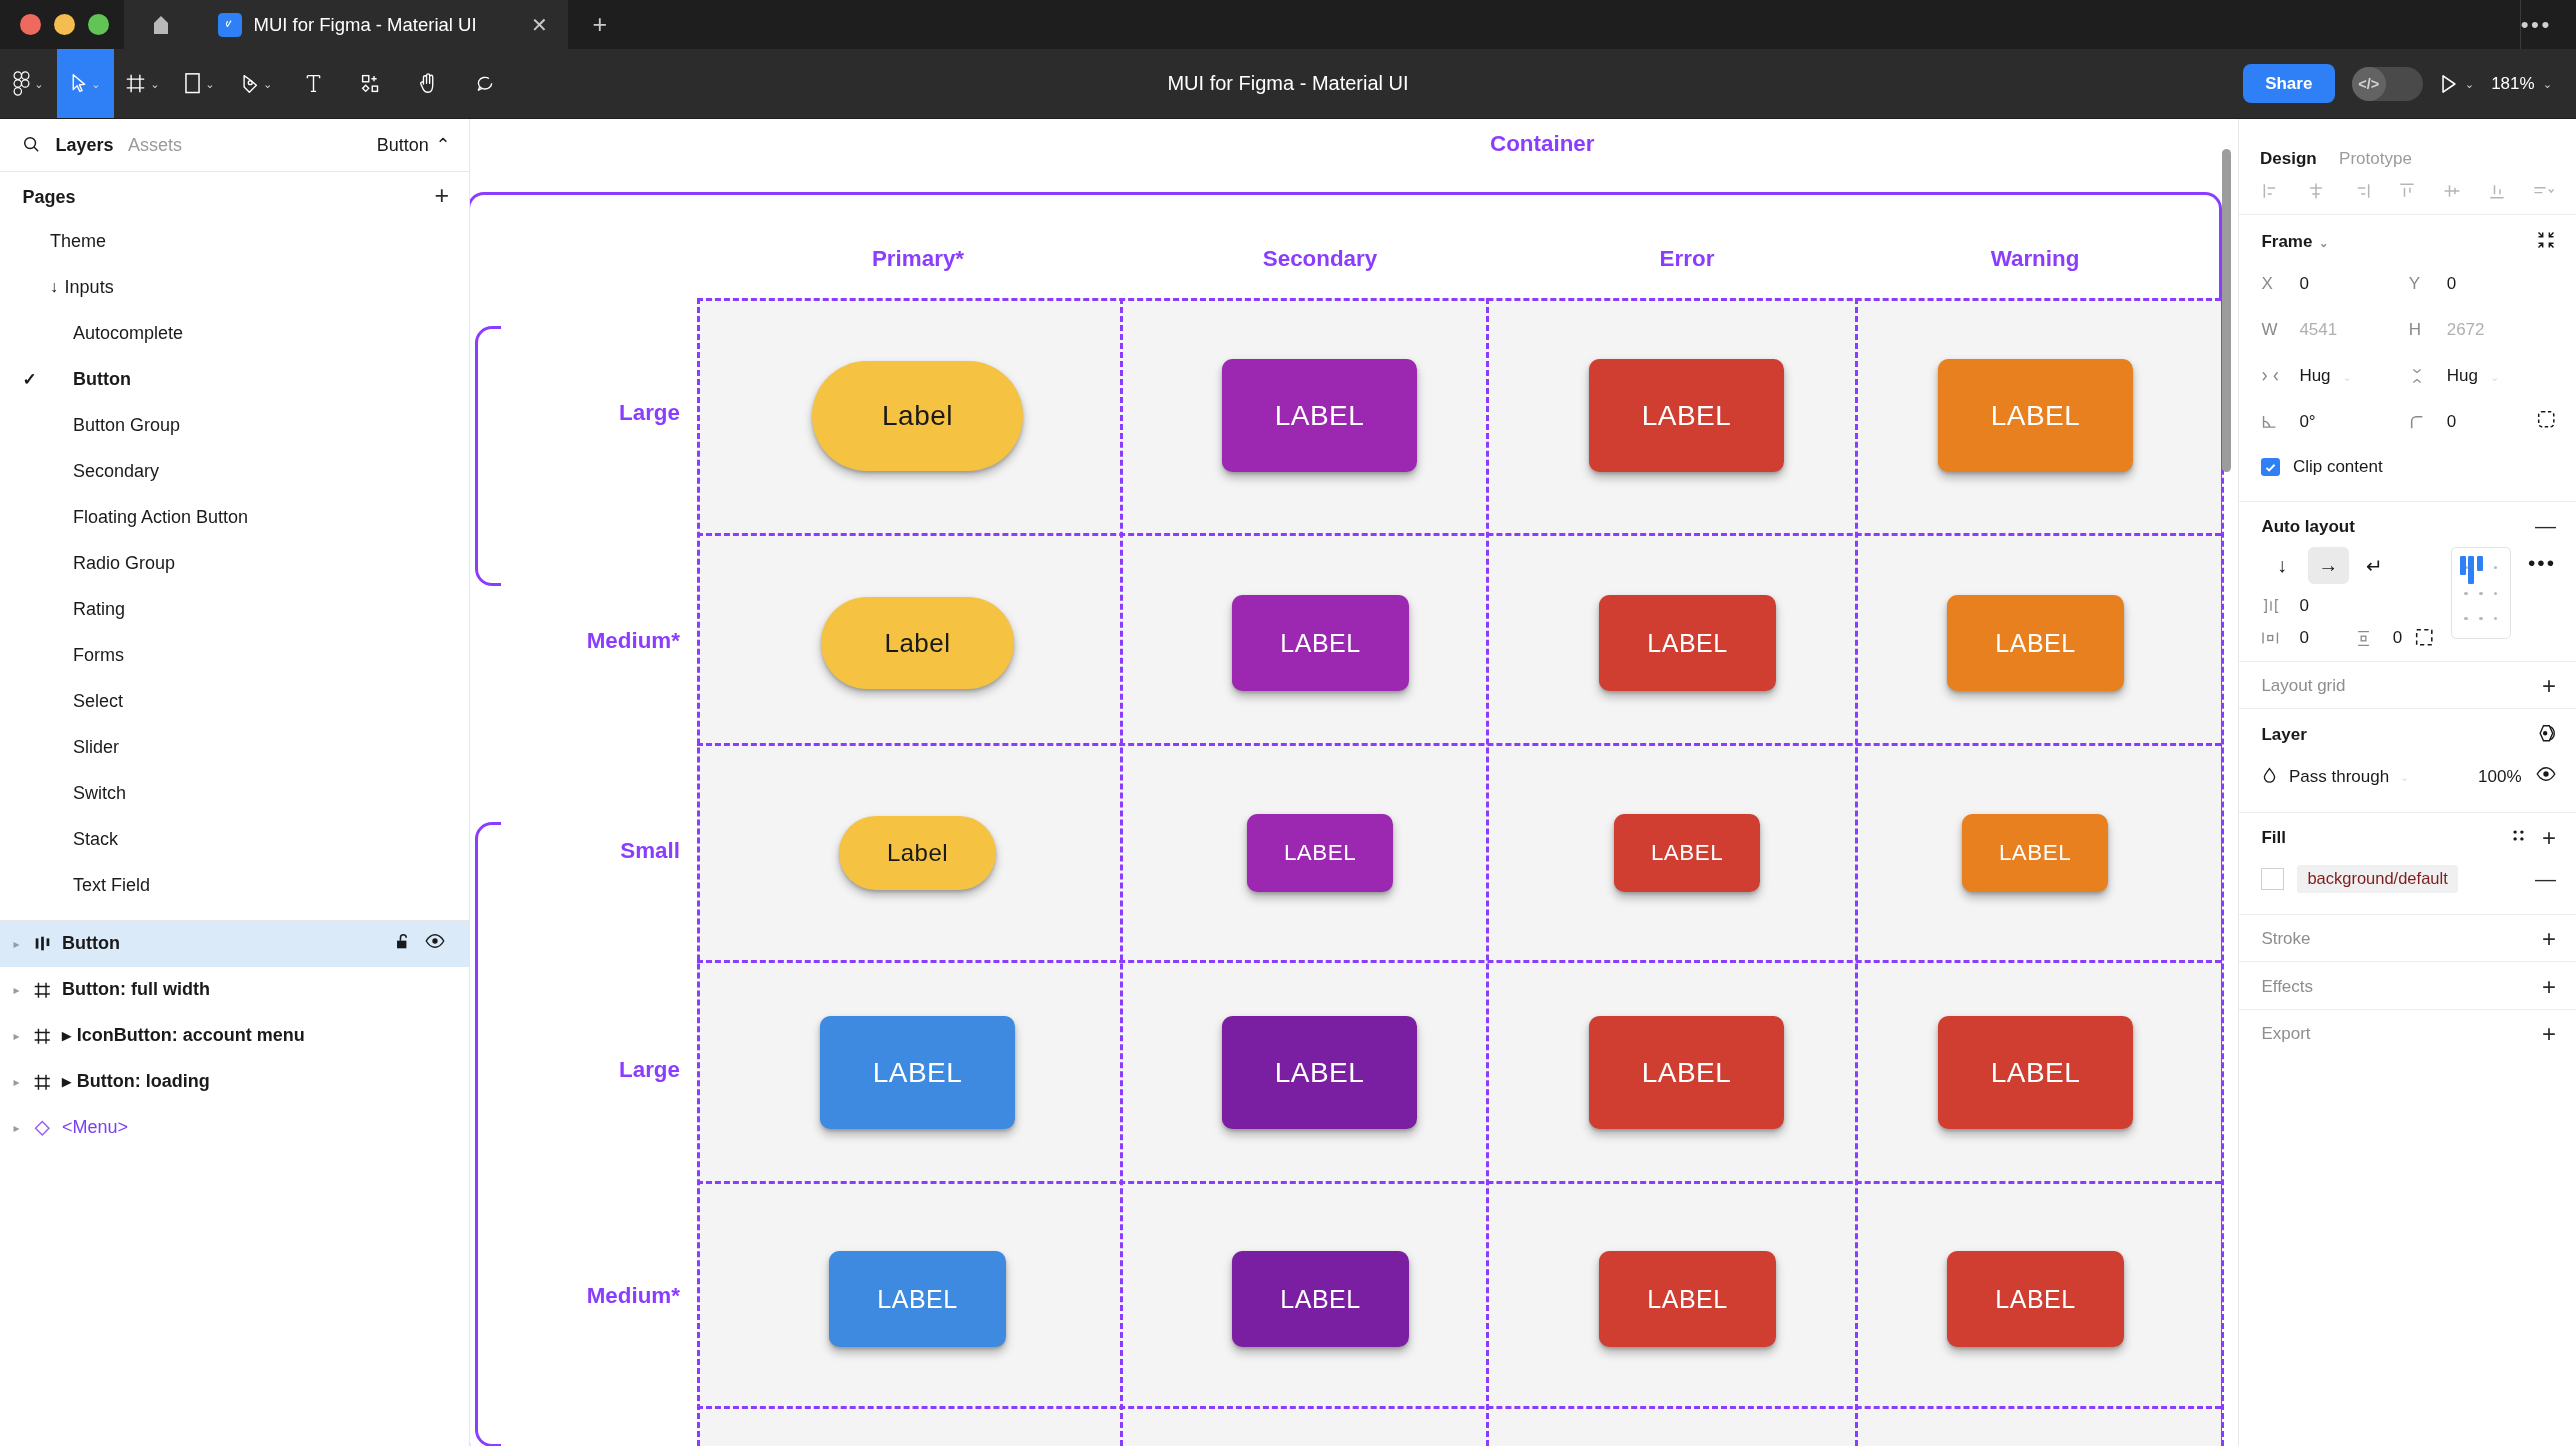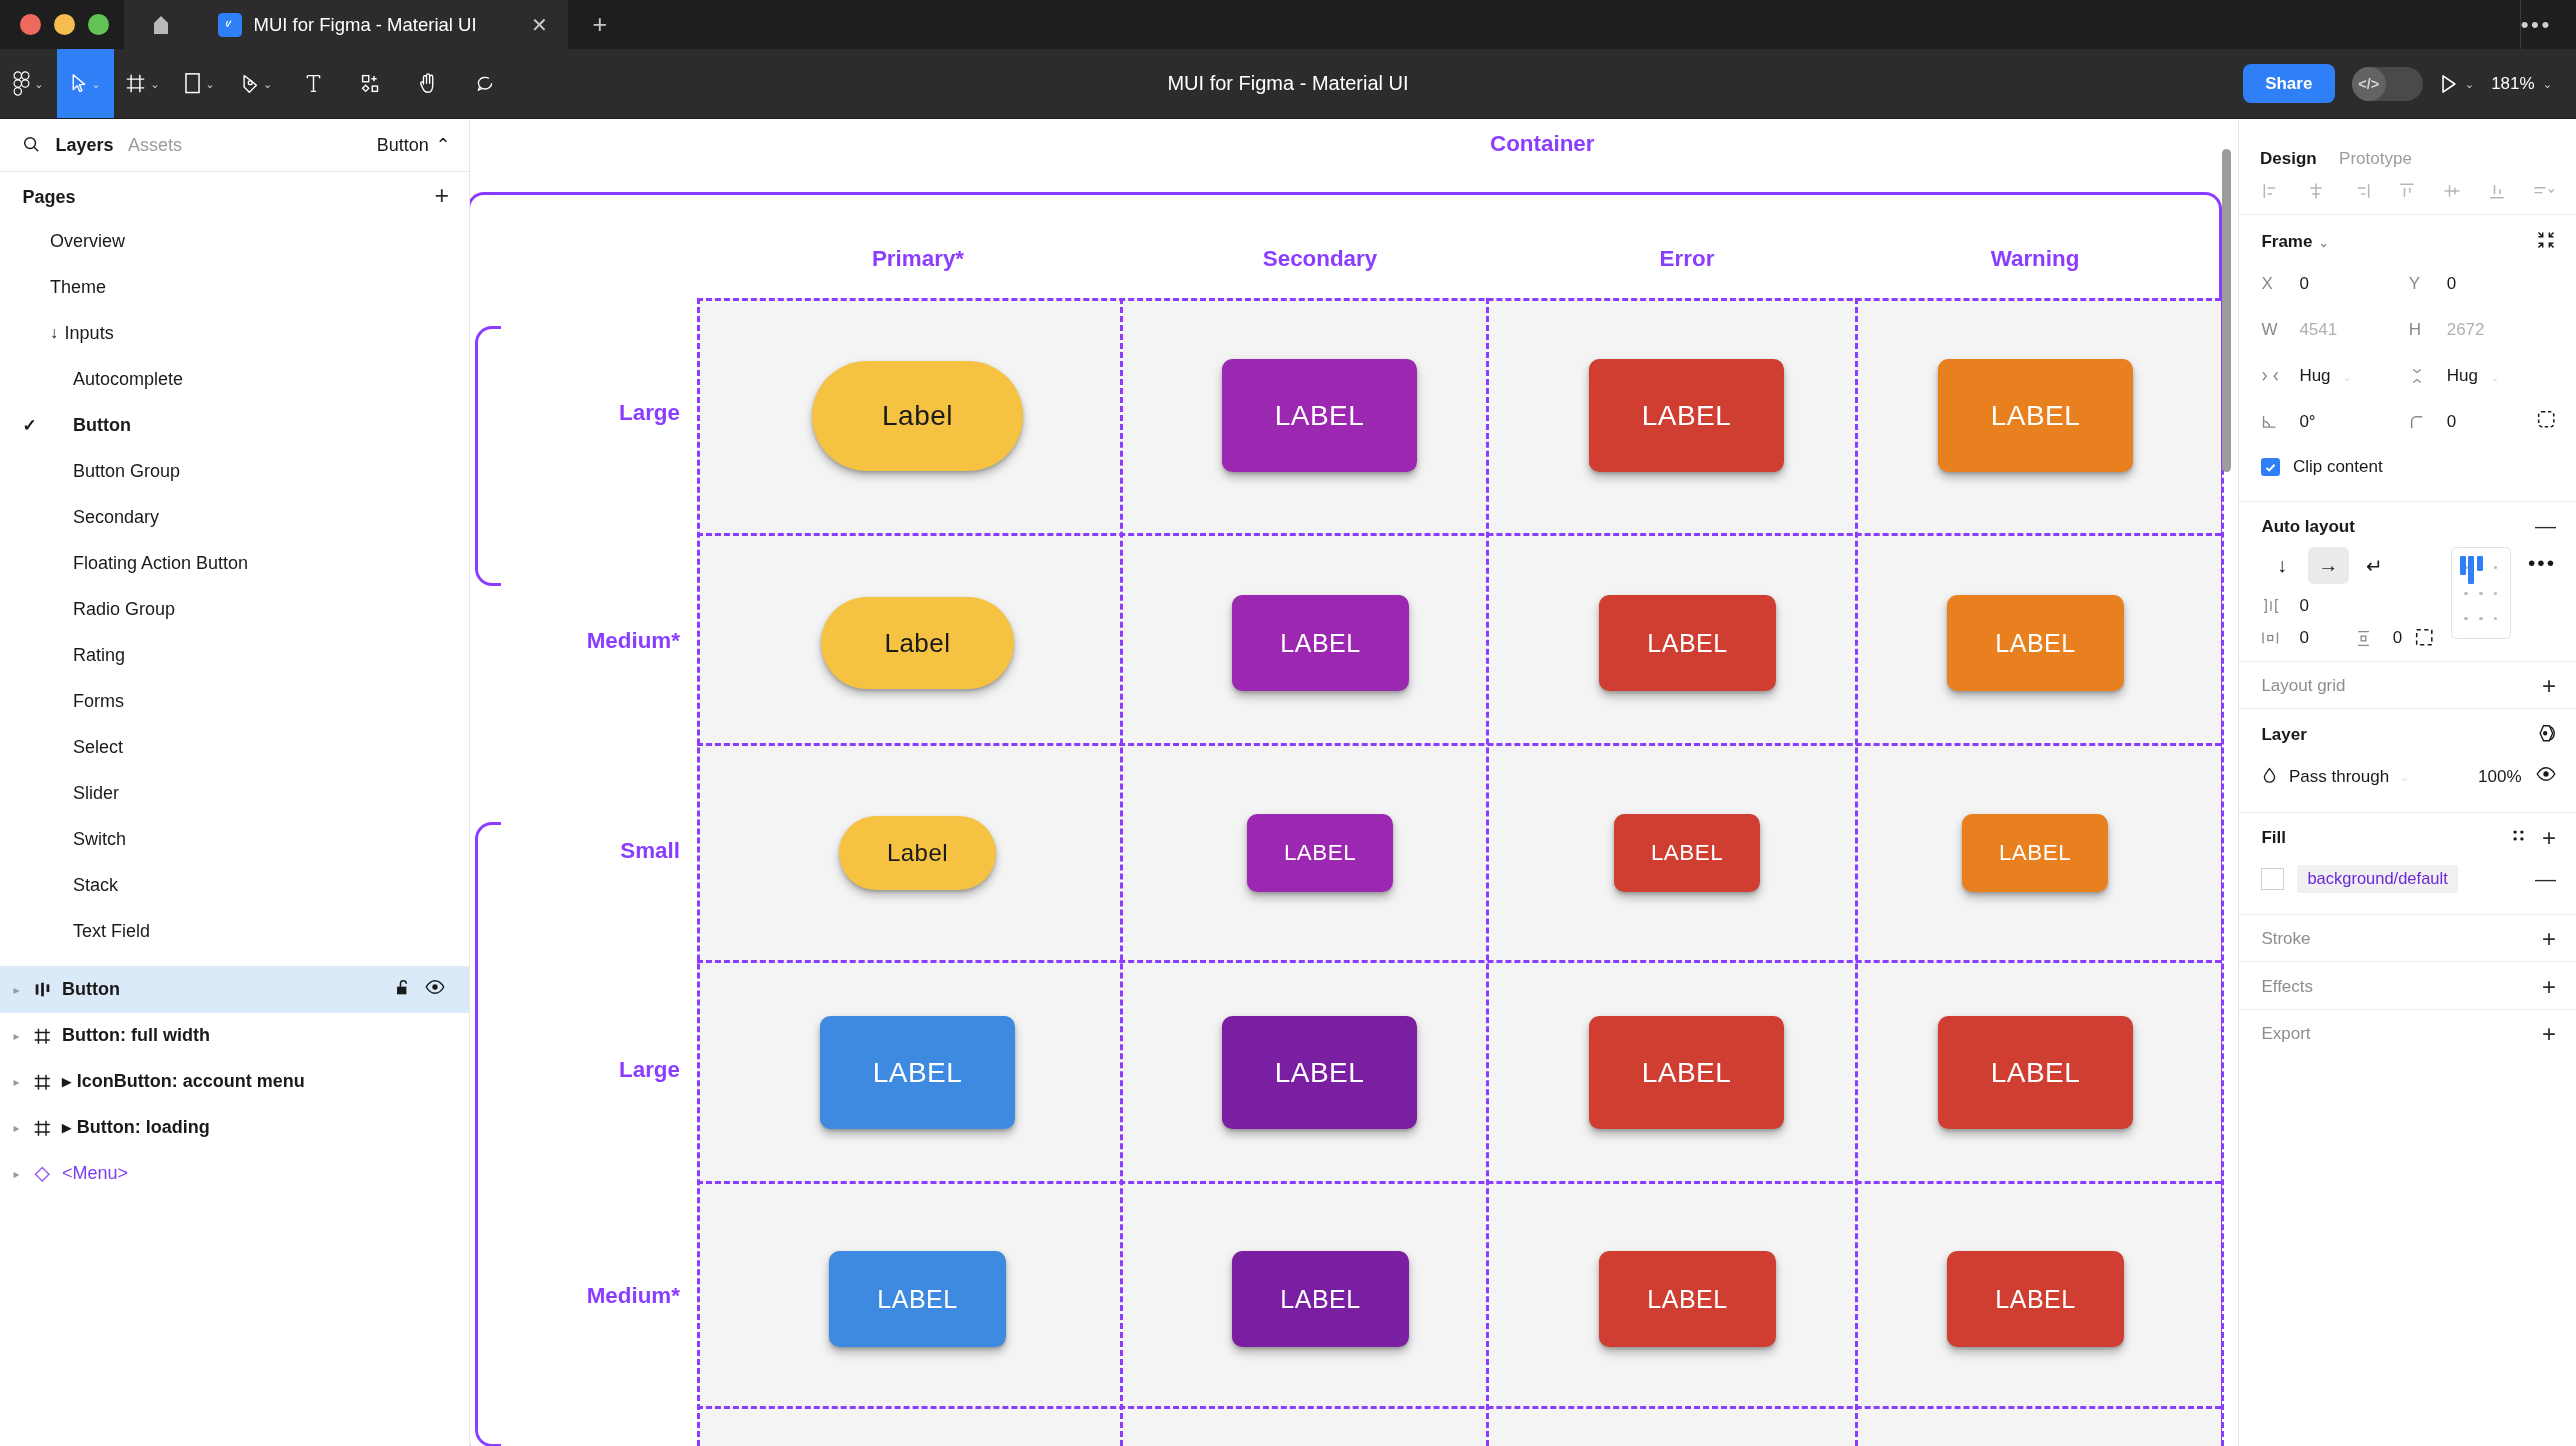--- a/index.html
+++ b/index.html
@@ -239,21 +239,21 @@
   }
   .al-dot { display:flex; align-items:center; justify-content:center; }
   .al-dot i { width: 3.3px; height: 3.3px; border-radius: 50%; background: #b9b9b9; display:block; }
   .al-bars { position: absolute; left: 8px; top: 8px; display: flex; align-items: flex-start; gap: 2.6px; }
   .al-bars b { width: 6px; background: #2f7ff7; border-radius: 1.3px; display: block; }
   .dots3 { font-size: 21px; color: #1a1a1a; letter-spacing: 2px; line-height: 0.5; }
 
   .fillrow { display: flex; align-items: center; gap: 13px; height: 46px; }
   .swatch { width: 22.4px; height: 22.4px; border: 0.7px solid #cfcfcf; background: #fff; flex: none; }
   .chip {
-    background: #f0f0f0; border-radius: 3px; padding: 4.6px 10.6px; font-size: 16.5px; color: #6d28d9;
+    background: #f0f0f0; border-radius: 3px; padding: 4.6px 10.6px; font-size: 16.5px; color: #7f1d1d;
   }
   .showbtn {
     width: 100%; height: 46px; border: 1px solid #1a1a1a; border-radius: 8px;
     background: #fff; font-size: 17px; color: #1a1a1a; display: flex;
     align-items: center; justify-content: center;
   }
   .blend-row { display: flex; align-items: center; gap: 10.6px; height: 46px; font-size: 17px; color: #1a1a1a; }
 </style>
 </head>
 <body>
@@ -379,23 +379,20 @@
       <span>⌃</span>
     </span>
   </div>
 
   <div class="pages-head">
     <span class="pages-title">Pages</span>
     <span class="plus-ico">+</span>
   </div>
 
   <div id="pages-list">
-      <div class="page-row ind-0">
-        <span class="page-label">Overview</span>
-      </div>
       <div class="page-row ind-0">
         <span class="page-label">Theme</span>
       </div>
       <div class="page-row ind-0">
         <span class="arrow-down">↓</span>
         <span class="page-label">Inputs</span>
       </div>
       <div class="page-row ind-1">
         <span class="page-label">Autocomplete</span>
       </div>

